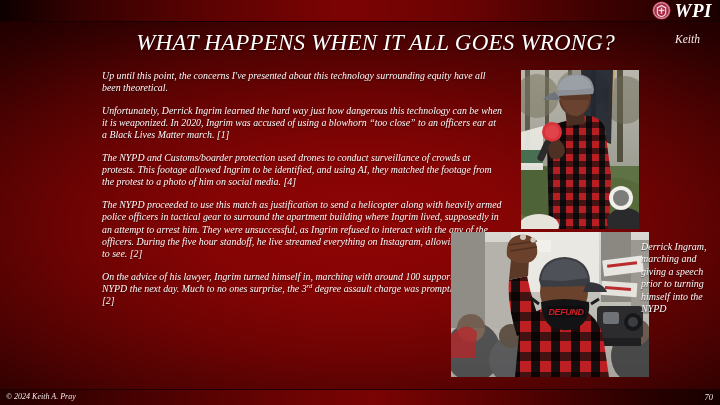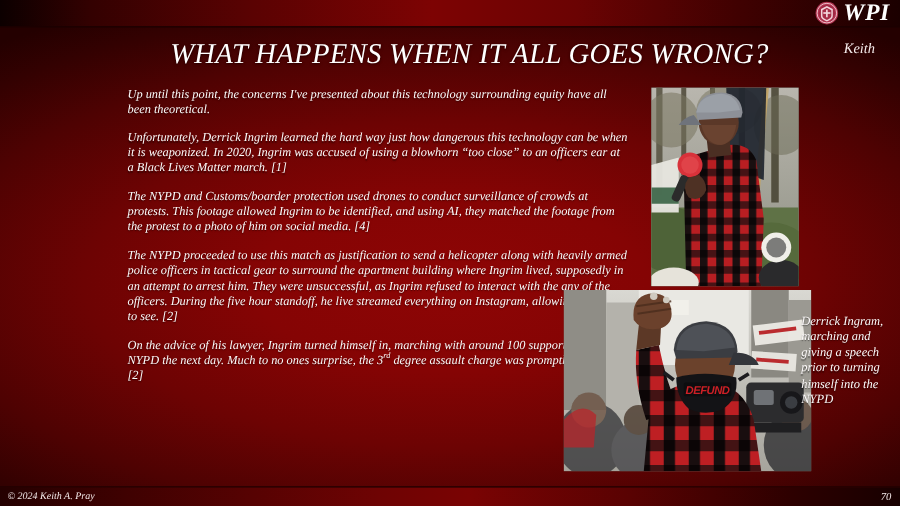--- a/index.html
+++ b/index.html
@@ -133,21 +133,21 @@
   }
   #photo-fist {
     left: 441px; top: 232px;
     width: 198px; height: 145px; margin-left: 10px;
   }
   .photo svg { display: block; width: 100%; height: 100%; }
 
   
   #photo-caption {
     position: absolute;
-    left: 641px; top: 252px;
+    left: 641px; top: 241px;
     width: 76px;
     color: #fdfafa;
     font-size: 10px;
     line-height: 12.4px;
     z-index: 7;
     text-shadow: 0 1px 1px rgba(0,0,0,.5);
   }
 
   
   #footer-band {

